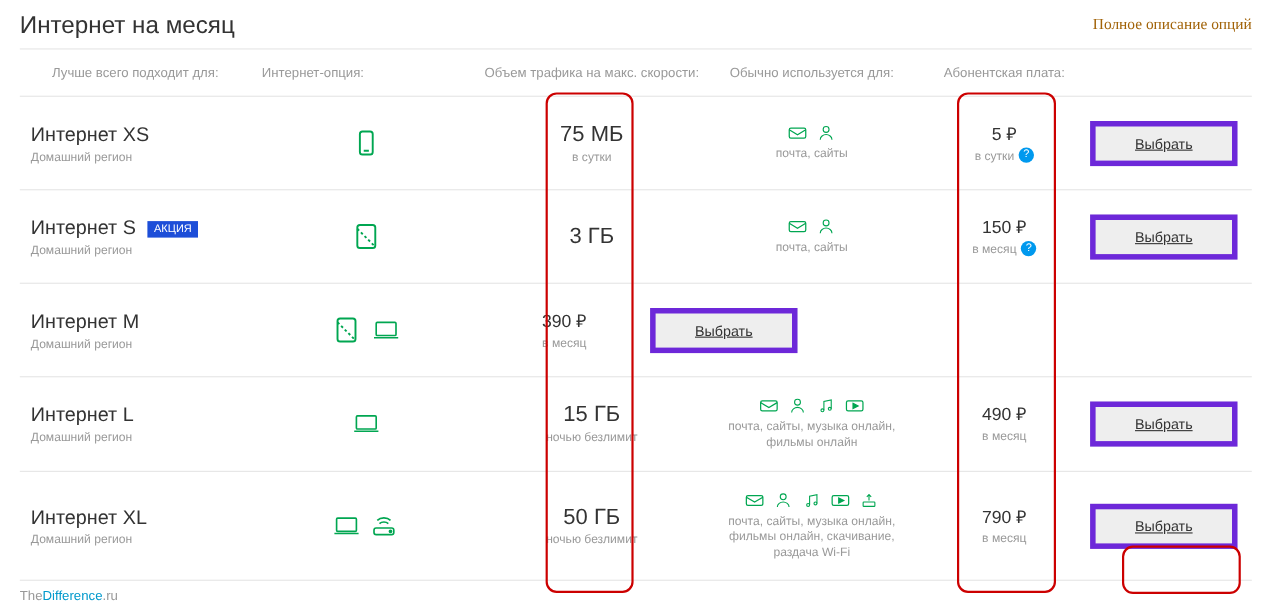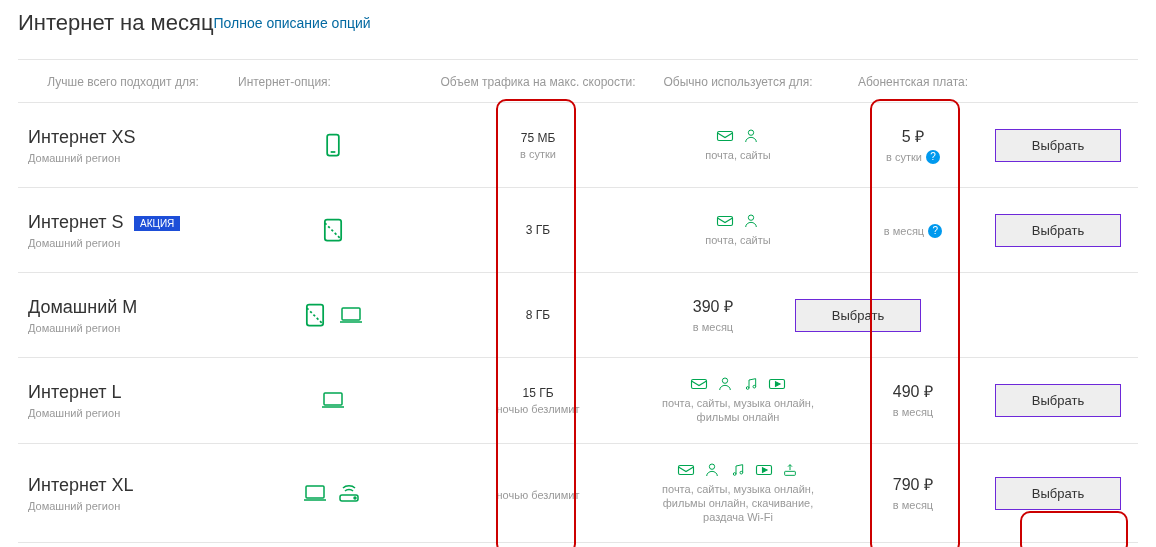--- a/index.html
+++ b/index.html
@@ -1,44 +1,44 @@
 <!DOCTYPE html>
 <html><head>
 <meta charset="utf-8">
 <style>
 * { box-sizing: border-box; margin: 0; padding: 0; }
 body { font-family: Arial, sans-serif; background: #fff; width: 1156px; }
 .container { padding: 10px 18px; }
-.header-row { display: flex; align-items: center; margin-bottom: 23px; }
+.header-row { display: flex; justify-content: space-between; align-items: center; margin-bottom: 8px; }
 .page-title { font-size: 22px; font-weight: normal; color: #333; }
-.full-desc-link { color: #0369a1; font-size: 14px; text-decoration: none; cursor: pointer; }
+.full-desc-link { color: #a16207; font-size: 14px; text-decoration: none; cursor: pointer; font-family: Liberation Serif, serif; }
 .header-cells { display: flex; padding: 12px 0; border-top: 1px solid #e5e5e5; border-bottom: 1px solid #e5e5e5; }
 .col { text-align: center; }
 .col1 { width: 210px; text-align: left; padding-left: 10px; }
 .col2 { width: 210px; }
 .col3 { width: 200px; }
 .col4 { width: 200px; text-align: center; }
 .col5 { width: 150px; }
 .col6 { width: 140px; }
 .header-label { font-size: 12px; color: #999; }
 .row { display: flex; align-items: center; padding: 18px 0; border-bottom: 1px solid #e5e5e5; min-height: 85px; }
 .plan-name { font-size: 18px; color: #333; display: inline-block; }
 .plan-region { font-size: 11px; color: #999; margin-top: 4px; }
 .promo-badge { display: inline-block; background: #1d4ed8; color: #fff; font-size: 10px; padding: 2px 6px; margin-left: 6px; vertical-align: middle; }
 .icon-wrap { display: flex; justify-content: center; gap: 8px; }
 .icon { width: 28px; height: 28px; stroke: #00a651; stroke-width: 1.5; fill: none; }
-.traffic-value { font-size: 12px; color: #333; font-weight: 500; }
+.traffic-value { font-size: 20px; color: #333; font-weight: 500; }
 .traffic-period { font-size: 11px; color: #999; margin-top: 3px; }
 .usage-icons { display: flex; justify-content: center; gap: 8px; margin-bottom: 4px; }
 .usage-icon { width: 18px; height: 16px; stroke: #00a651; stroke-width: 1.5; fill: none; }
 .usage-text { font-size: 11px; color: #999; line-height: 1.3; max-width: 180px; margin: 0 auto; }
 .price-value { font-size: 16px; color: #333; font-weight: 500; }
 .price-period { font-size: 11px; color: #999; margin-top: 3px; display: inline-block; }
 .info-dot { display: inline-block; width: 14px; height: 14px; background: #0099ee; color: #fff; border-radius: 50%; font-size: 10px; line-height: 14px; text-align: center; margin-left: 4px; vertical-align: middle; }
-.select-btn { background: #eee; border: 1px solid #6d28d9; padding: 8px 36px; font-size: 13px; color: #333; cursor: pointer; }
+.select-btn { background: #eee; border: 5px solid #6d28d9; padding: 8px 36px; font-size: 13px; color: #333; cursor: pointer; text-decoration: underline; }
 .highlight-box { position: absolute; border: 2.5px solid #cc0000; border-radius: 10px; pointer-events: none; }
 .hb1 { top: 40px; left: 478px; width: 80px; height: 455px; }
 .hb2 { top: 40px; left: 852px; width: 90px; height: 455px; }
 .hb3 { top: 452px; left: 1002px; width: 108px; height: 44px; }
 .footer-attr { text-align: left; font-size: 12px; color: #999; margin-top: 6px; padding-right: 10px; }
 .footer-attr .accent { color: #0099cc; }
 .table-wrap { position: relative; }
 </style>
 </head>
 <body>
@@ -120,45 +120,43 @@
               <path d="M2 5l10 6 10-6"></path>
             </svg>
           <svg class="usage-icon" viewBox="0 0 24 24">
               <circle cx="12" cy="7" r="4"></circle>
               <path d="M4 21c0-4 4-7 8-7s8 3 8 7"></path>
             </svg>
         </div>
         <div class="usage-text">почта, сайты</div>
       </div>
       <div class="col col5">
+        <div class="price-value">150 ₽</div>
         <div><span class="price-period">в месяц</span><span class="info-dot">?</span></div>
       </div>
       <div class="col col6"><button class="select-btn">Выбрать</button></div>
     </div>
 
     <div class="row">
       <div class="col col1">
-        <span class="plan-name">Домашний M</span>
+        <span class="plan-name">Интернет M</span>
         <div class="plan-region">Домашний регион</div>
       </div>
       <div class="col col2">
           <div class="icon-wrap">
         <svg class="icon" viewBox="0 0 24 24">
               <rect x="5" y="3" width="14" height="18" rx="2"></rect>
               <line x1="5" y1="6" x2="19" y2="20" stroke-dasharray="2 2"></line>
             </svg>
         <svg class="icon" viewBox="0 0 28 24">
               <rect x="5" y="5" width="18" height="12" rx="1"></rect>
               <path d="M3 19h22"></path>
             </svg>
       </div>
         </div>
-      <div class="col col3">
-        <div class="traffic-value">8 ГБ</div>
-      </div>
       <div class="col col5">
         <div class="price-value">390 ₽</div>
         <div class="price-period">в месяц</div>
       </div>
       <div class="col col6"><button class="select-btn">Выбрать</button></div>
     </div>
 
     <div class="row">
       <div class="col col1">
         <span class="plan-name">Интернет L</span>
@@ -218,20 +216,21 @@
             </svg>
         <svg class="icon" viewBox="0 0 28 24">
               <rect x="3" y="14" width="18" height="6" rx="2"></rect>
               <path d="M8 10c2-2 6-2 8 0"></path>
               <path d="M6 7c3-3 9-3 12 0"></path>
               <circle cx="18" cy="17" r="1" fill="#00a651"></circle>
             </svg>
       </div>
         </div>
       <div class="col col3">
+        <div class="traffic-value">50 ГБ</div>
         <div class="traffic-period">ночью безлимит</div>
       </div>
       <div class="col col4">
         <div class="usage-icons">
           <svg class="usage-icon" viewBox="0 0 24 18">
               <rect x="2" y="3" width="20" height="12" rx="2"></rect>
               <path d="M2 5l10 6 10-6"></path>
             </svg>
           <svg class="usage-icon" viewBox="0 0 24 24">
               <circle cx="12" cy="7" r="4"></circle>

